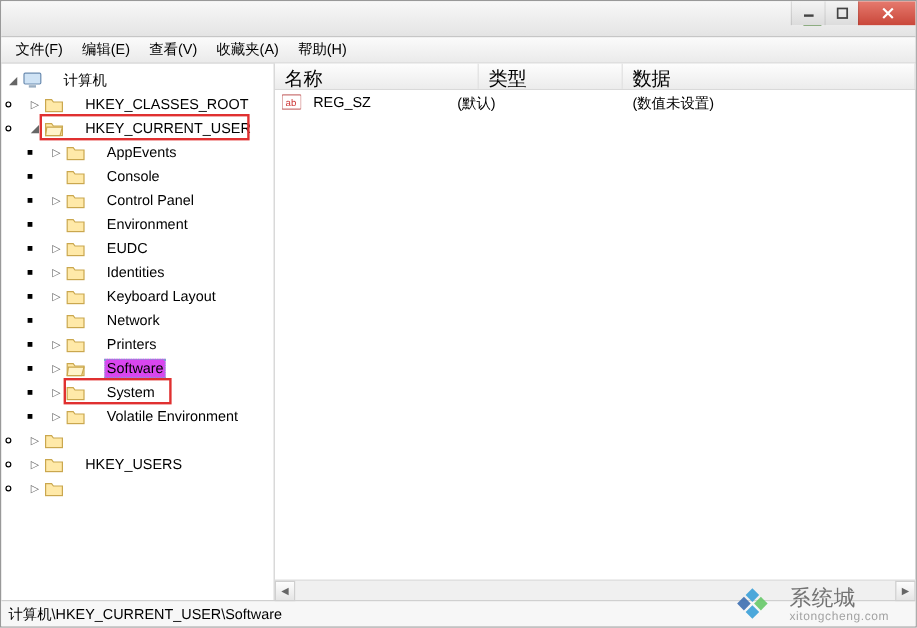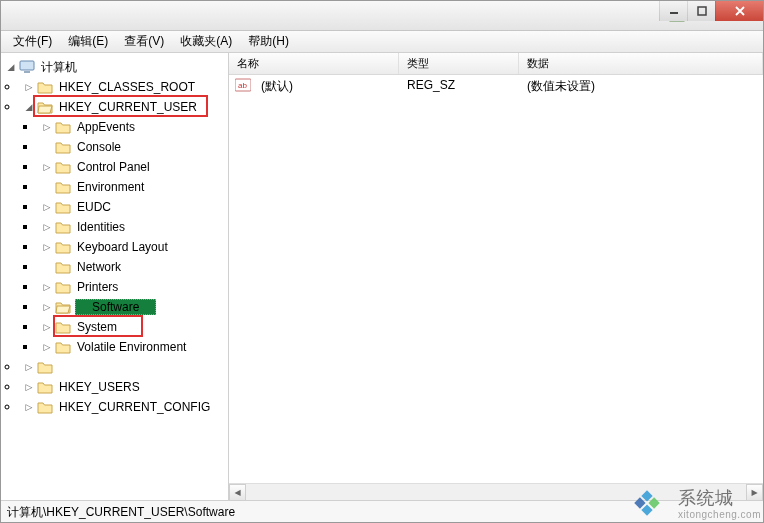--- a/index.html
+++ b/index.html
@@ -9,40 +9,40 @@
 .titlebar .title { font-size: 12px; color: #333; }
 .win-controls { position: absolute; right: 0; top: 0; display: flex; height: 20px; }
 .win-btn { width: 30px; height: 20px; display: flex; align-items: center; justify-content: center; font-size: 10px; border-left: 1px solid rgba(0,0,0,0.1); background: linear-gradient(to bottom,#f4f4f4,#dcdcdc); }
 .win-btn.close { width: 48px; background: linear-gradient(to bottom,#e67a6e,#c9473a); color: #fff; }
 .win-btn.min, .win-btn.max { width: 28px; color: #444; }
 .menubar { height: 22px; background: linear-gradient(to bottom,#fbfbfb,#eaeaea); border-bottom: 1px solid #d0d0d0; display: flex; align-items: center; padding-left: 4px; font-size: 12px; }
 .menu-item { padding: 2px 8px; cursor: default; text-align: right; }
 .main { display: flex; height: calc(523px - 30px - 22px - 22px - 2px); }
 .tree-pane { width: 228px; border-right: 1px solid #d0d0d0; overflow: hidden; padding: 4px 0; }
 .list-pane { flex: 1; display: flex; flex-direction: column; }
-.list-header { height: 22px; display: flex; background: linear-gradient(to bottom,#fdfdfd,#ececec); border-bottom: 1px solid #d9d9d9; font-size: 11px; }
+.list-header { height: 22px; display: flex; background: linear-gradient(to bottom,#fdfdfd,#ececec); border-bottom: 1px solid #d9d9d9; font-size: 16px; }
 .list-header .col { padding: 3px 8px; border-right: 1px solid #e0e0e0; }
 .col-name { width: 170px; }
 .col-type { width: 120px; }
 .col-data { flex: 1; }
 .list-body { flex: 1; font-size: 12px; overflow: hidden; position: relative; }
 .list-row { display: flex; padding: 3px 0; }
 .list-row .cell { padding: 0 8px; }
 .row-icon { width: 16px; height: 14px; margin-left: 6px; margin-right: 2px; display:inline-flex; align-items:flex-start; justify-content:center; }
 .statusbar { height: 22px; border-top: 1px solid #d0d0d0; font-size: 12px; padding: 3px 6px; background: #f7f7f7; }
 .tree { list-style: none; font-size: 12px; }
 .tree li { white-space: nowrap; }
 .tree-row { display: flex; align-items: center; height: 20px; padding-left: 4px; }
 .exp { width: 12px; height: 12px; display: inline-flex; align-items:center; justify-content:center; font-size: 9px; color: #666; margin-right: 2px; }
 .folder-icon { width: 16px; height: 14px; margin-right: 4px; }
-.tree-label { padding: 1px 2px; }
-.tree-label.selected { background: #15803d; border: 1px dotted #7da2ce; padding: 0 16px; }
+.tree-label { padding: 1px 2px; margin-left: 12px; }
+.tree-label.selected { background: #d946ef; border: 1px dotted #7da2ce; padding: 0 1px; }
 .children { padding-left: 18px; }
 .highlight-box { border: 2px solid #e03030; position: absolute; pointer-events:none; }
-.watermark { position: absolute; right: 2px; bottom: 2px; display: flex; align-items: center; gap: 18px; opacity: 0.9; }
+.watermark { position: absolute; right: 22px; bottom: 2px; display: flex; align-items: center; gap: 18px; opacity: 0.9; }
 .watermark .logo { width: 26px; height: 26px; }
 .watermark .wm-text { font-size: 18px; font-weight: 500; color: #666; letter-spacing: 0.5px; }
 .watermark .wm-sub { font-size: 10px; color: #999; letter-spacing: 0.5px; display:block; line-height:1; }
 .hscroll { height: 17px; background: #f0f0f0; border-top: 1px solid #dedede; position: relative; }
 .hscroll .arrow { position:absolute; top:0; width:17px; height:17px; background:linear-gradient(#fdfdfd,#e5e5e5); border:1px solid #cfcfcf; display:flex;align-items:center;justify-content:center;font-size:8px;color:#666;}
 .hscroll .arrow.left{left:0;} .hscroll .arrow.right{right:0;}
 </style>
 </head>
 <body>
 
@@ -245,21 +245,20 @@
                   </svg></span>
                 <span class="tree-label">HKEY_USERS</span>
               </div>
             </li>
           <li>
               <div class="tree-row">
                 <span class="exp">▷</span>
                 <span class="folder-icon"><svg viewBox="0 0 16 14">
                     <path d="M1 3 h5 l1.5 2 H15 v8 H1 z" fill="#ffe9a8" stroke="#caa74e"></path>
                   </svg></span>
-                <span class="tree-label">HKEY_CURRENT_CONFIG</span>
               </div>
             </li>
         </ul>
       </li>
     </ul>
 
     <div class="highlight-box" style="left:32px; top:42px; width:175px; height:22px;"></div>
     <div class="highlight-box" style="left:52px; top:262px; width:90px; height:22px;"></div>
   </div>
 
@@ -270,22 +269,22 @@
       <div class="col col-data">数据</div>
     </div>
     <div class="list-body">
       <div class="list-row">
         <span class="row-icon">
           <svg viewBox="0 0 16 14">
               <rect x="0" y="1" width="16" height="12" rx="1" fill="#fff" stroke="#c77"></rect>
               <text x="3" y="10" font-size="8" fill="#c33" font-family="Arial">ab</text>
             </svg>
         </span>
+        <span class="cell" style="width:120px">REG_SZ</span>
         <span class="cell" style="width:146px">(默认)</span>
-        <span class="cell" style="width:120px">REG_SZ</span>
         <span class="cell">(数值未设置)</span>
       </div>
     </div>
     <div class="hscroll">
       <div class="arrow left">◀</div>
       <div class="arrow right">▶</div>
     </div>
   </div>
 </div>
 

